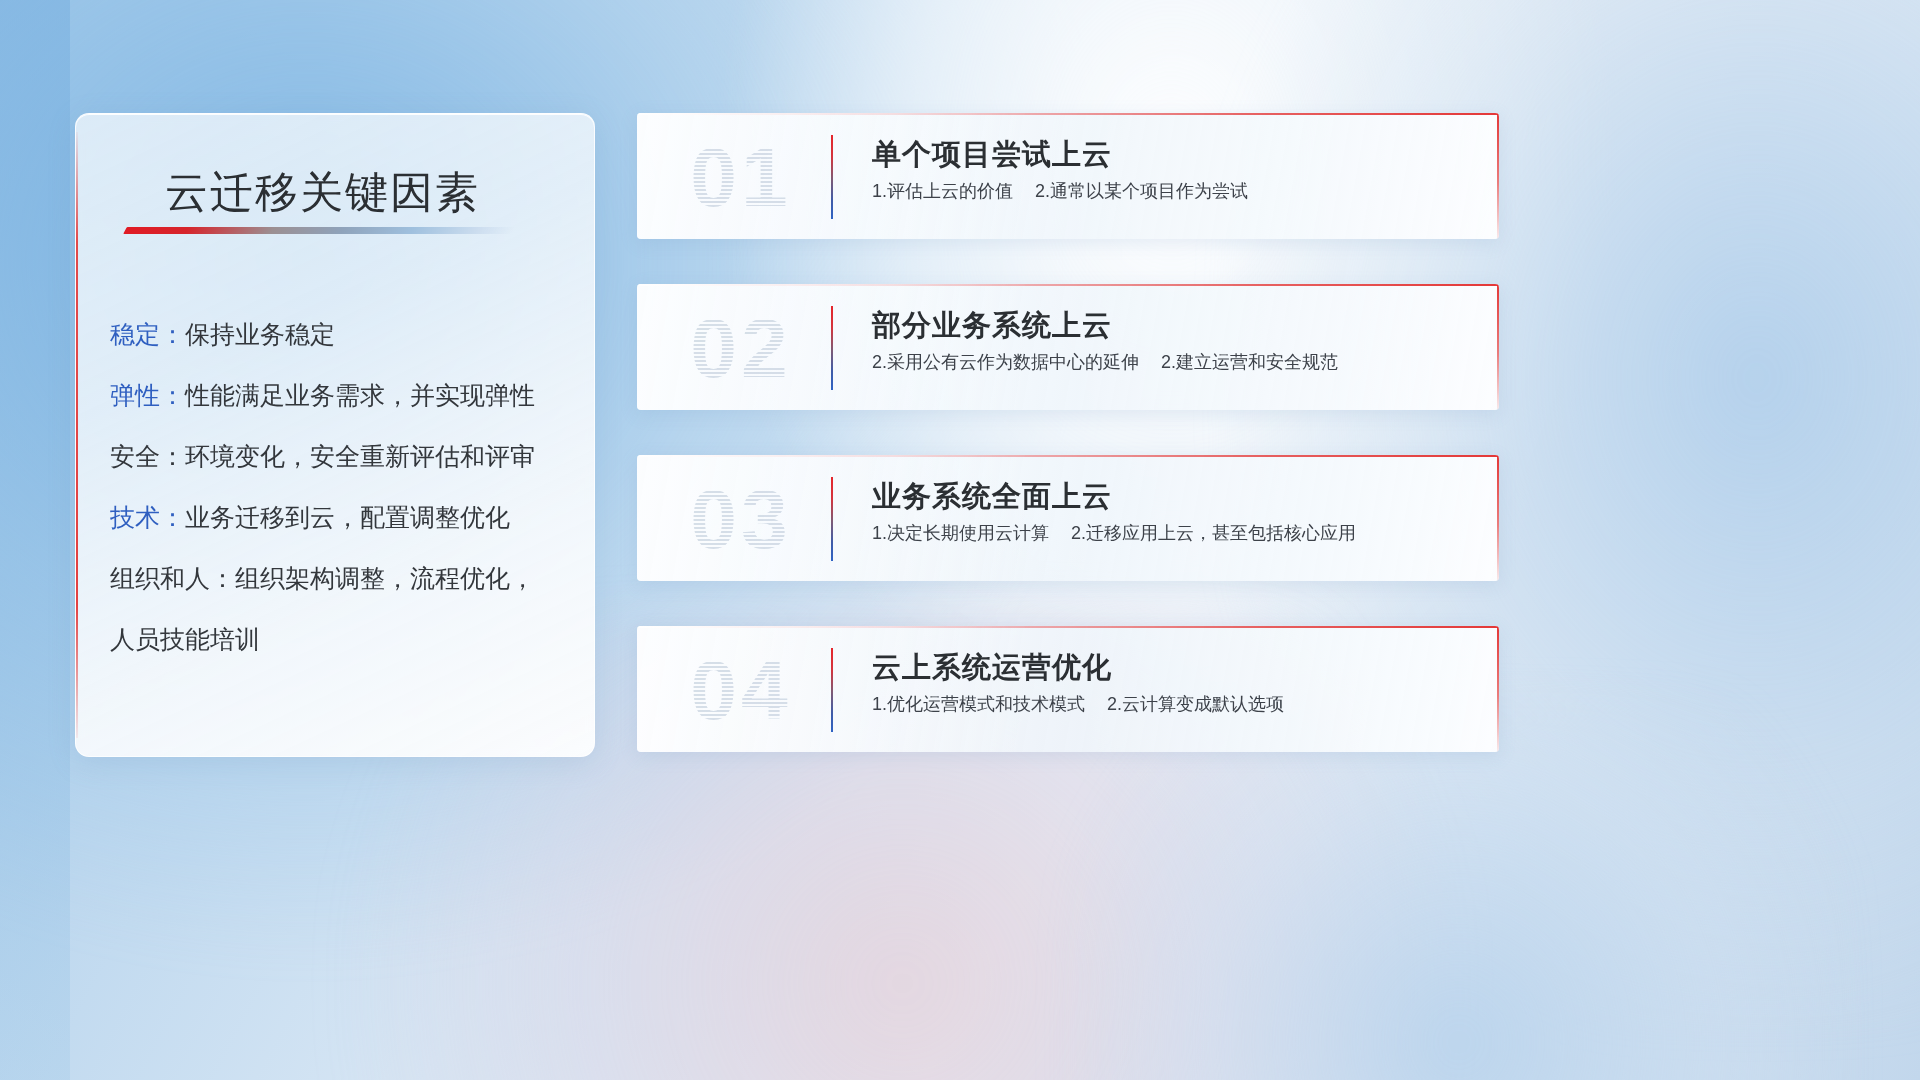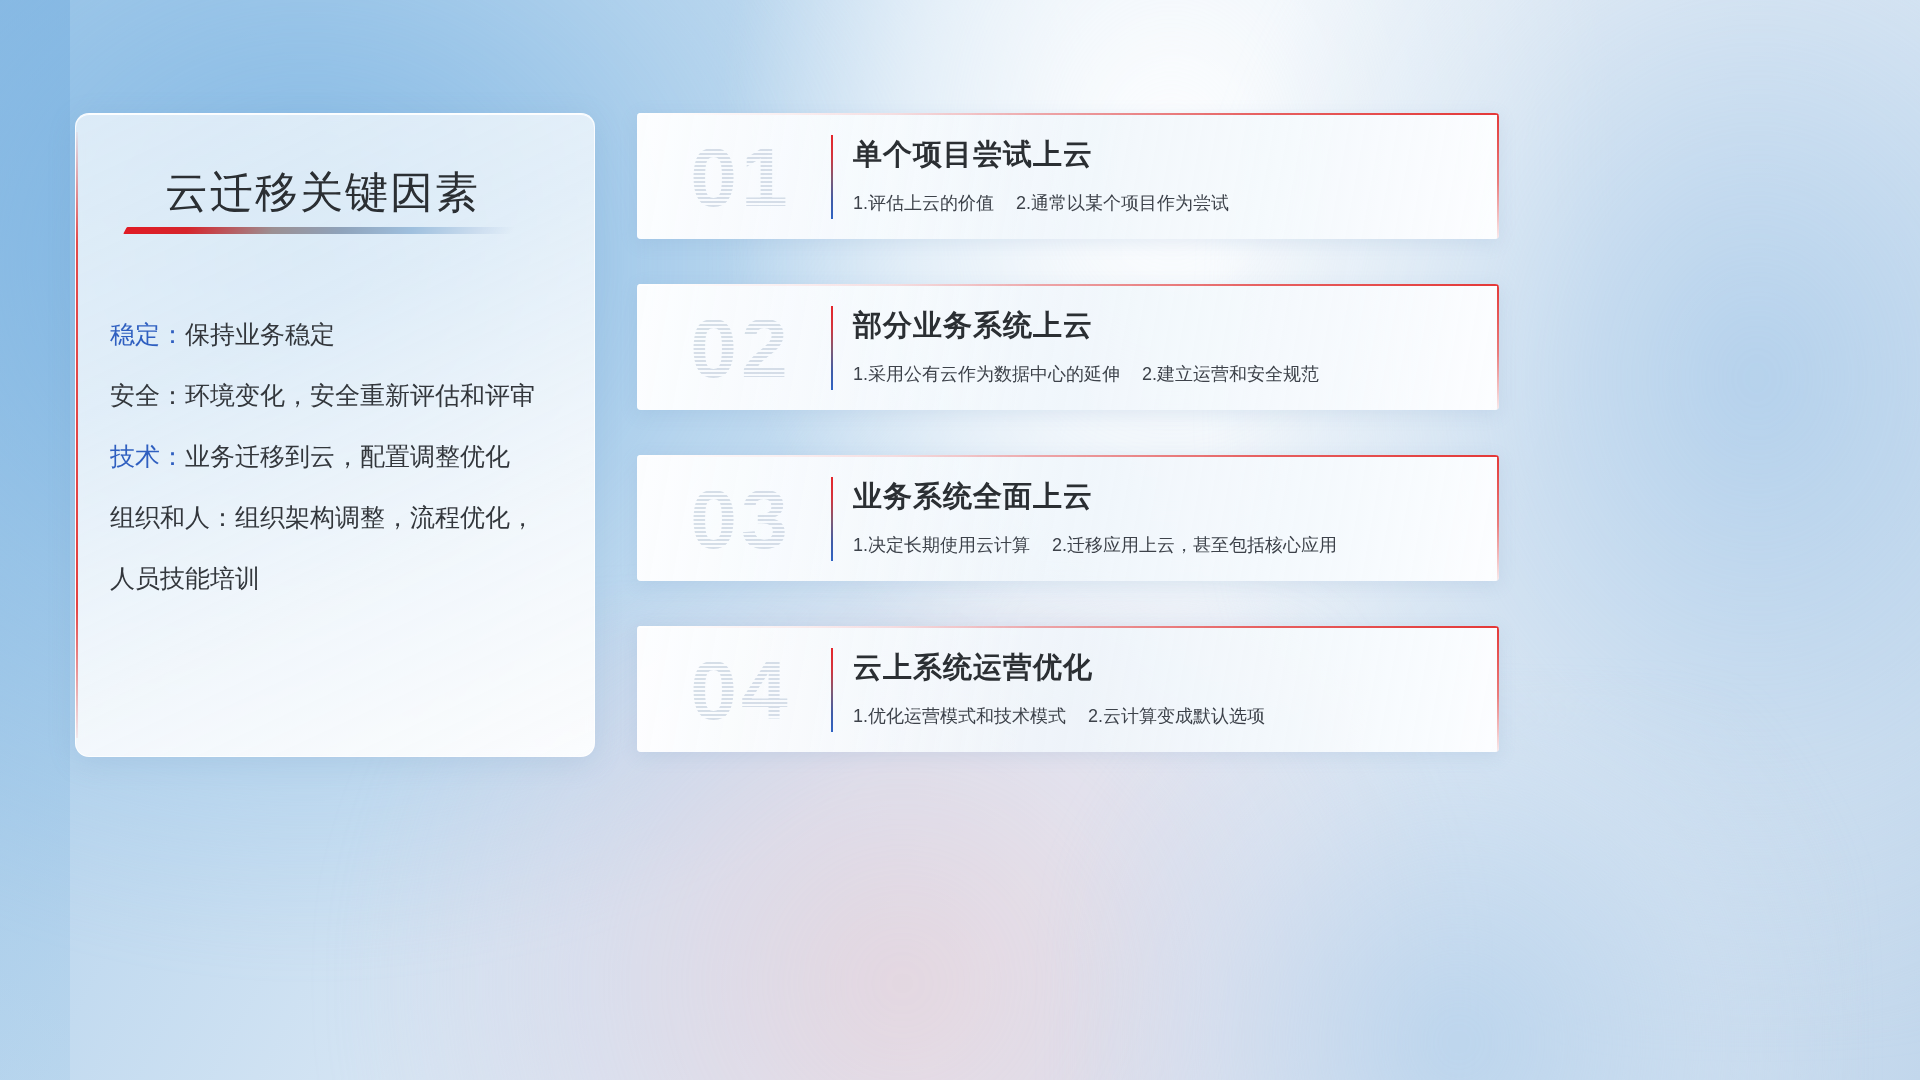--- a/index.html
+++ b/index.html
@@ -113,27 +113,27 @@
     color:#b8c6d6; opacity:0.55;
     display:flex; align-items:center; justify-content:center;
     -webkit-mask-image:repeating-linear-gradient(180deg, #000 0px, #000 2px, transparent 2px, transparent 4px);
     mask-image:repeating-linear-gradient(180deg, #000 0px, #000 2px, transparent 2px, transparent 4px);
     user-select:none;
   }
   .step-divider {
     position:absolute; left:194px; top:22px; width:2px; height:84px;
     background:linear-gradient(180deg,#e5262c 0%, #d4343e 26%, #7f5a74 52%, #3f5ba8 78%, #2f63c4 100%);
   }
-  .step-body { position:absolute; left:216px; top:22px; right:26px; }
+  .step-body { position:absolute; left:235px; top:22px; right:26px; }
   .step-title {
     font-size:29px; font-weight:bold; color:#2b2f33;
     letter-spacing:1px; white-space:nowrap;
   }
   .step-sub {
-    margin-top:16px; font-size:18px; color:#3d424a;
+    margin-top:4px; font-size:18px; color:#3d424a;
     white-space:nowrap;
   }
   .step-sub .gap { display:inline-block; width:22px; }
 </style>
 </head>
 <body>
 
 <div id="bg-layer">
   <div class="bg-base"></div>
   <div class="bg-glow-a"></div>
@@ -149,20 +149,23 @@
   <section id="left-panel">
     <div class="accent-left"></div>
     <h1 id="panel-title">云迁移关键因素</h1>
     <div id="panel-title-rule"></div>
     <div id="factor-list">
 
       <div class="factor-row">
         <span class="factor-label">稳定：</span><span class="factor-text">保持业务稳定</span>
       </div>
 
+      <div class="factor-row">
+        <span class="factor-label">弹性：</span><span class="factor-text">性能满足业务需求，并实现弹性</span>
+      </div>
 
       <div class="factor-row">
         <span class="factor-label dark">安全：</span><span class="factor-text">环境变化，安全重新评估和评审</span>
       </div>
 
       <div class="factor-row">
         <span class="factor-label">技术：</span><span class="factor-text">业务迁移到云，配置调整优化</span>
       </div>
 
       <div class="factor-row">
@@ -191,21 +194,21 @@
     </article>
 
     <article class="step-card">
       <div class="edge-top"></div>
       <div class="edge-right"></div>
       <div class="sheen"></div>
       <div class="step-num">02</div>
       <div class="step-divider"></div>
       <div class="step-body">
         <div class="step-title">部分业务系统上云</div>
-        <div class="step-sub"><span>1.采用公有云作为数据中心的延伸</span><span class="gap"></span><span>2.建立运营和安全规范</span></div>
+        <div class="step-sub"><span>2.采用公有云作为数据中心的延伸</span><span class="gap"></span><span>2.建立运营和安全规范</span></div>
       </div>
     </article>
 
     <article class="step-card">
       <div class="edge-top"></div>
       <div class="edge-right"></div>
       <div class="sheen"></div>
       <div class="step-num">03</div>
       <div class="step-divider"></div>
       <div class="step-body">

